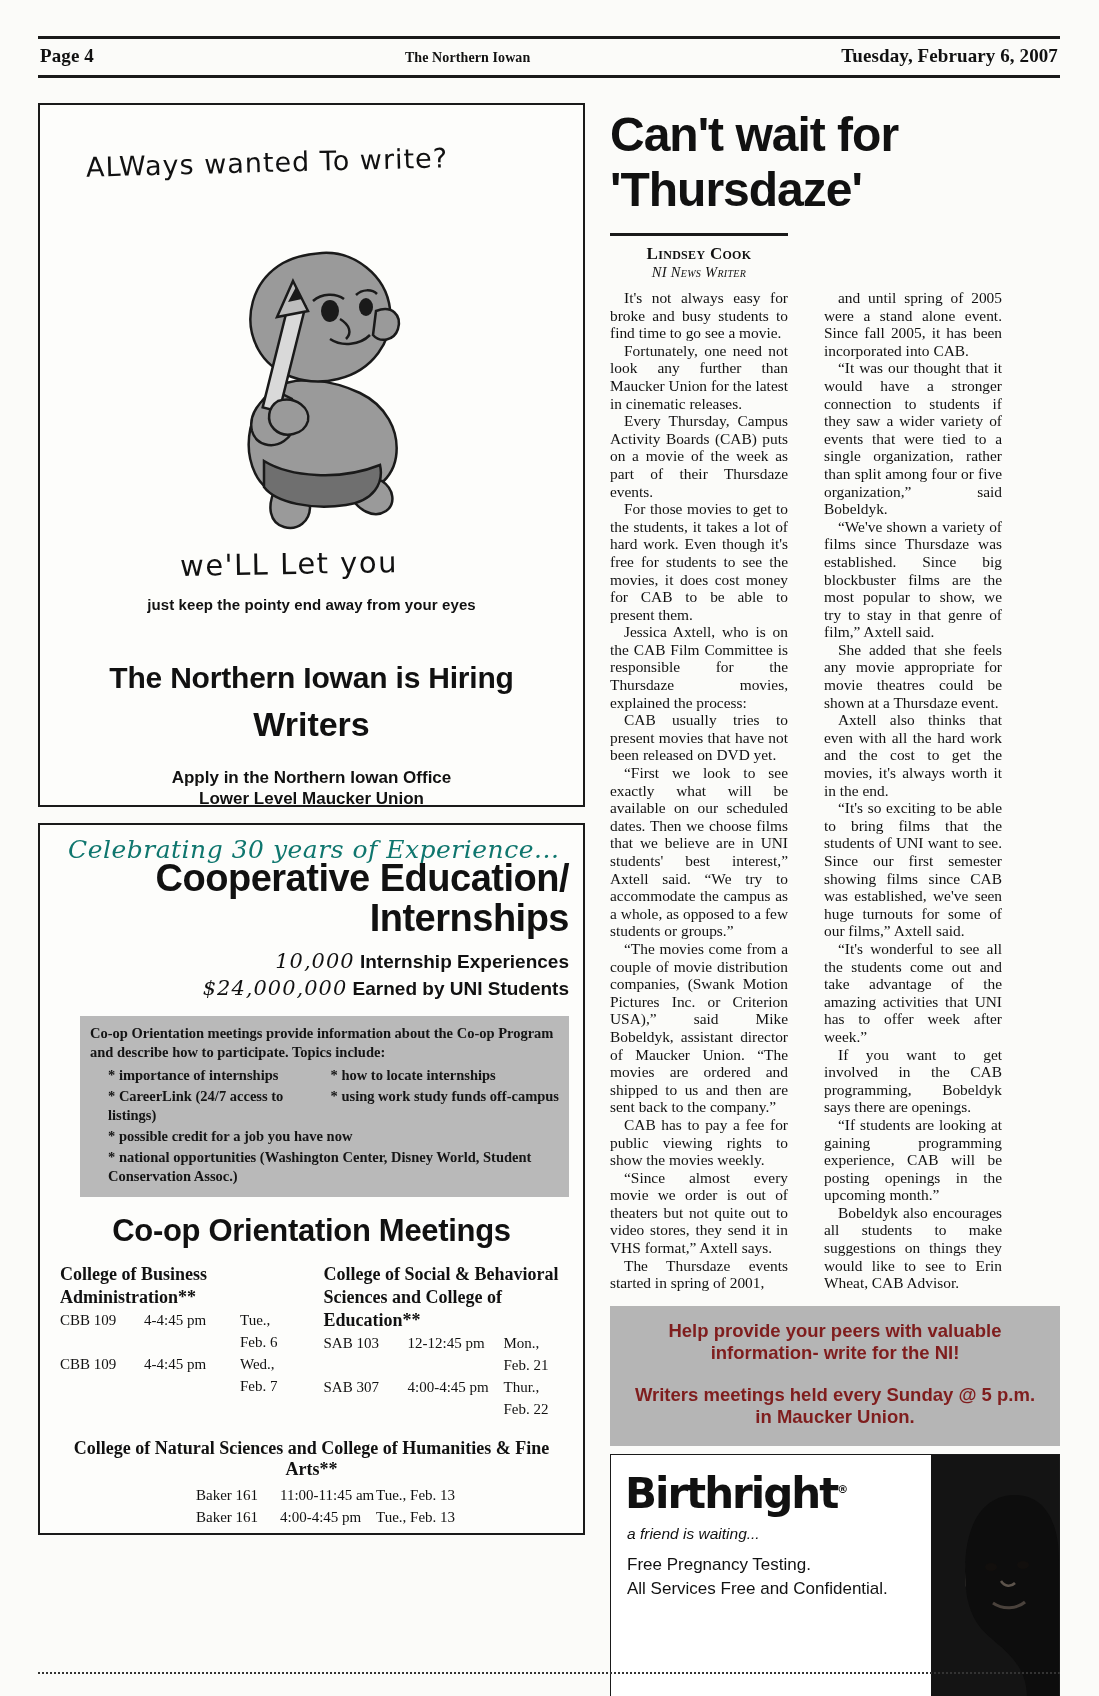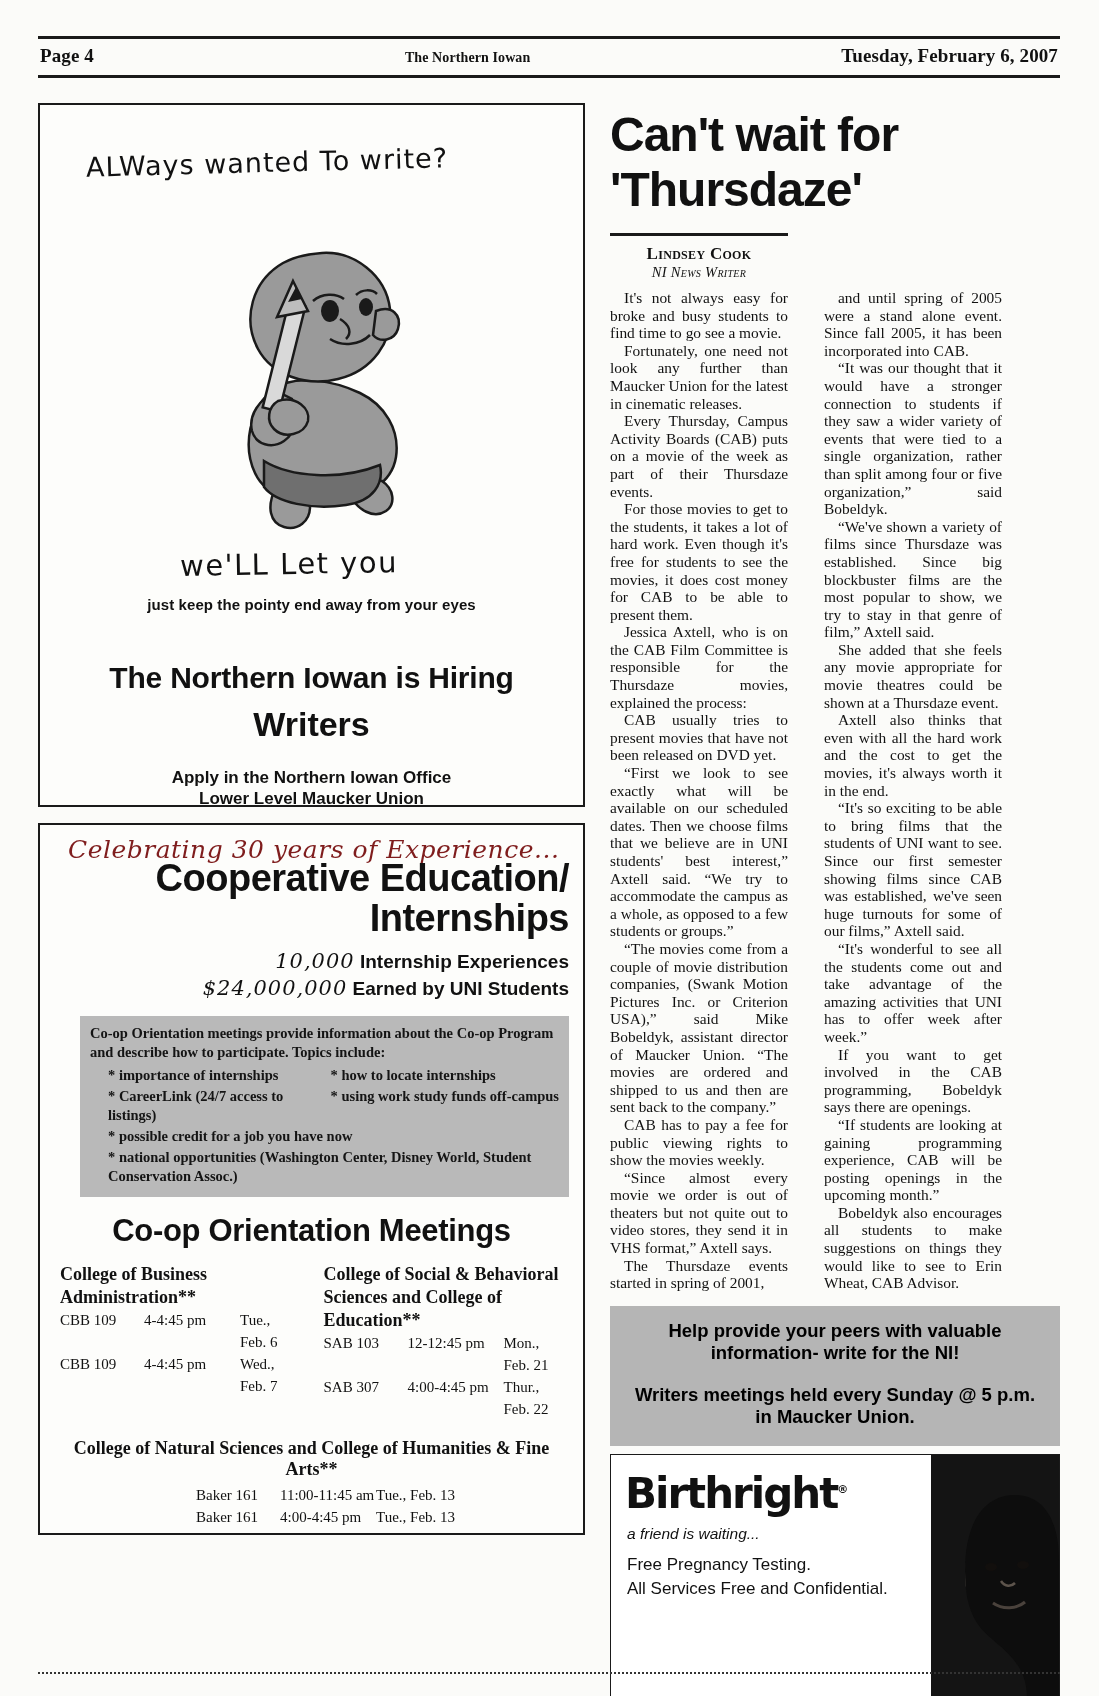--- a/index.html
+++ b/index.html
@@ -112,21 +112,21 @@
     padding: 0 14px;
     box-sizing: border-box;
     overflow: hidden;
   }
   .script-line {
     font-family: "DejaVu Serif", serif;
     font-style: italic;
     font-size: 25px;
     padding: 10px 0 0 14px;
     letter-spacing: .5px;
-    color: #7f1d1d;
+    color: #0f766e;
   }
   .coop-title {
     font-family: "Liberation Sans", sans-serif;
     font-weight: bold;
     font-size: 38px;
     text-align: right;
     line-height: 40px;
     margin-top: -6px;
     letter-spacing: -.5px;
   }
@@ -237,21 +237,21 @@
   .artcol-2 { position: relative; left: 36px; }
 
   
   .ad-peers {
     background: #b5b5b5;
     margin-top: 14px;
     padding: 14px 8px 18px 8px;
     text-align: center;
     font-family: "Liberation Sans", sans-serif;
     font-weight: bold;
-    color: #000000;
+    color: #7f1d1d;
   }
   .ad-peers .l1 { font-size: 18.5px; line-height: 22px; }
   .ad-peers .l2 { font-size: 18.5px; line-height: 22px; margin-top: 20px; }
 
   
   .ad-birth {
     border: 1px solid #1a1a1a;
     margin-top: 8px;
     height: 243px;
     position: relative;

